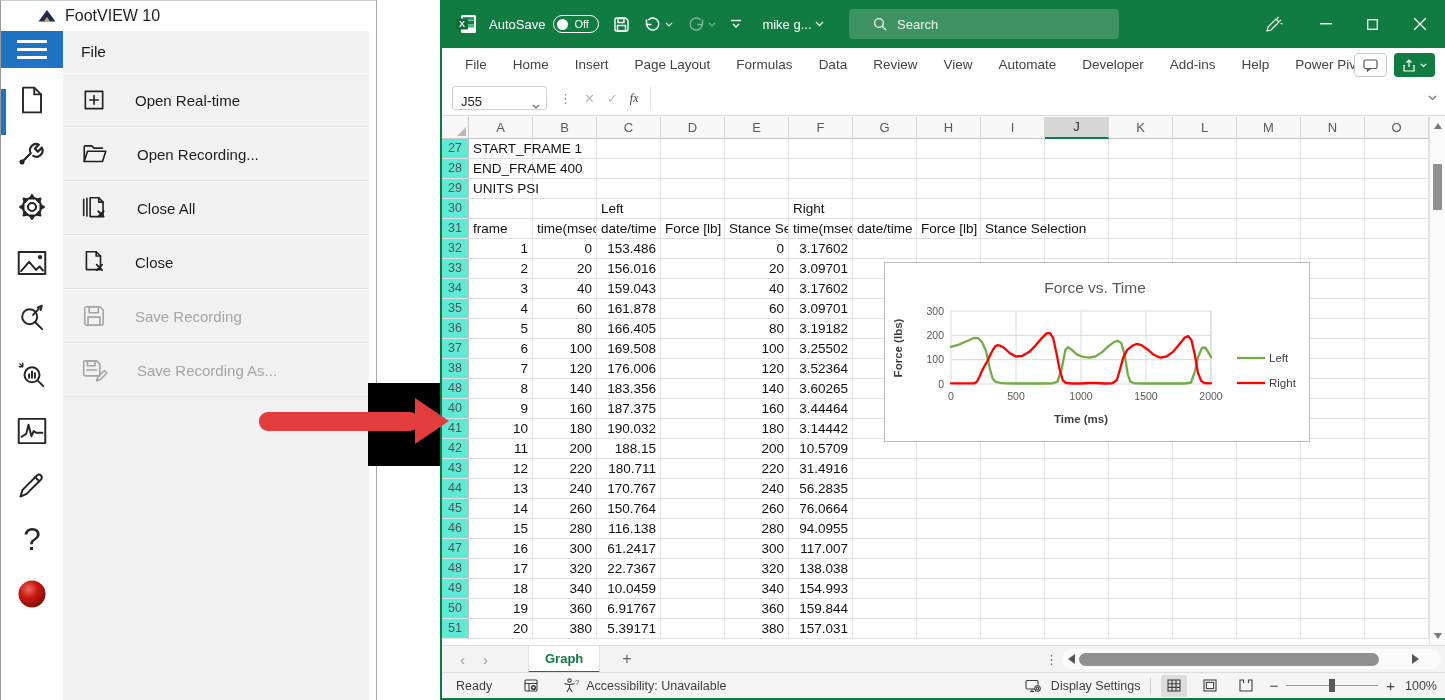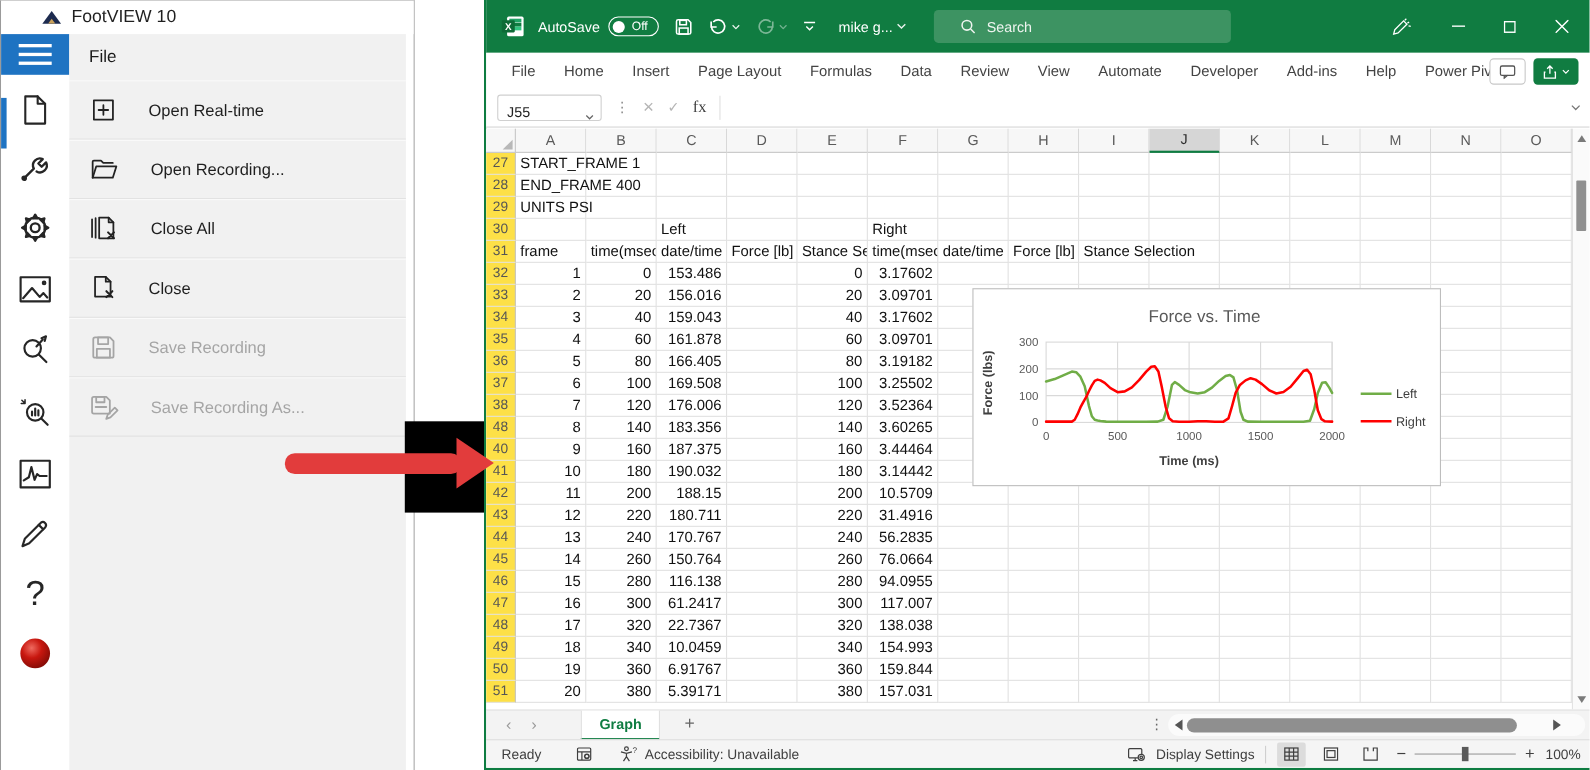--- a/index.html
+++ b/index.html
@@ -40,34 +40,34 @@
   #search-pill .ph { margin-left:10px; font-size:13px; color:#eef4ef; }
   .win-ctl { position:absolute; top:0; width:46px; height:48px; display:flex; align-items:center; justify-content:center; cursor:pointer; }
   #ribbon { position:absolute; left:0; top:48px; width:100%; height:33px; background:#fff; display:flex; align-items:center; padding-left:10px; }
   .rtab { font-size:13.5px; color:#444; padding:0 13px; line-height:33px; cursor:pointer; white-space:nowrap; }
   #comment-btn { position:absolute; left:912px; top:5px; width:33px; height:24px; border:1px solid #c8c8c8; border-radius:4px; background:#fff; display:flex; align-items:center; justify-content:center; cursor:pointer; }
   #share-btn { position:absolute; left:952px; top:5px; width:41px; height:24px; border-radius:4px; background:#107C41; display:flex; align-items:center; justify-content:center; gap:4px; cursor:pointer; }
   #fbar { position:absolute; left:0; top:81px; width:100%; height:35px; background:#fff; border-bottom:1px solid #d6d6d6; display:flex; align-items:center; }
   #name-box { margin-left:10px; width:95px; height:24px; border:1px solid #d0d0d0; border-radius:3px; display:flex; align-items:flex-end; font-size:13px; color:#222; padding-left:8px; cursor:pointer; }
   #name-box .nb-chev { margin-left:auto; margin-right:6px; color:#666; }
   .fb-glyph { color:#b5b5b5; font-size:13px; margin-left:12px; cursor:pointer; }
-  #fx { font-family:"Liberation Serif",serif; font-size:15px; color:#3d3d3d; margin-left:12px; cursor:pointer; }
+  #fx { font-family:"Liberation Serif",serif; font-style:italic; font-size:12px; color:#3d3d3d; margin-left:12px; cursor:pointer; }
   #fbar .divider { width:1px; height:22px; background:#e0e0e0; margin-left:12px; }
   #formula-input { flex:1; height:100%; cursor:text; }
   #fbar .end-chev { color:#777; margin-right:8px; cursor:pointer; }
 
   
   #grid { position:absolute; left:0; top:117px; width:987px; height:528px; background:#fff; }
   .hdr-row { display:flex; height:22px; }
   .corner { width:27px; height:22px; background:#f7f7f7; border-right:1px solid #c6c6c6; border-bottom:1px solid #c6c6c6; position:relative; cursor:pointer; }
   .corner:after { content:""; position:absolute; right:2px; bottom:2px; border-left:9px solid transparent; border-bottom:9px solid #b8b8b8; }
   .colhdr { width:64px; height:22px; background:#f7f7f7; border-right:1px solid #d8d8d8; border-bottom:1px solid #c6c6c6; font-size:13px; color:#5a5a5a; text-align:center; line-height:21px; cursor:pointer; }
   .colhdr.sel { background:#d6d6d6; border-bottom:2px solid #0e7c41; color:#2b2b2b; line-height:19px; }
   .grow { display:flex; height:20px; }
-  .rowhdr { width:27px; height:20px; background:#fde047; border-right:1px solid #c6c6c6; border-bottom:1px solid #e3e3e3; font-size:12.5px; color:#555; text-align:center; line-height:19px; cursor:pointer; }
+  .rowhdr { width:27px; height:20px; background:#5eead4; border-right:1px solid #c6c6c6; border-bottom:1px solid #e3e3e3; font-size:12.5px; color:#555; text-align:center; line-height:19px; cursor:pointer; }
   .cell { width:64px; height:20px; border-right:1px solid #e1e1e1; border-bottom:1px solid #e1e1e1; font-size:13.5px; color:#111; line-height:19px; white-space:nowrap; overflow:hidden; padding:0 4px; cursor:cell; }
   .cell.num { text-align:right; }
   .cell.spill { overflow:visible; position:relative; z-index:2; }
 
   
   #chart { position:absolute; left:442px; top:262px; width:426px; height:180px; background:#fff; border:1px solid #bdbdbd; z-index:5; cursor:move; }
 
   
   #vscroll { position:absolute; left:987px; top:117px; width:16px; height:528px; background:#fafafa; border-left:1px solid #e3e3e3; }
   #vscroll .up { position:absolute; left:4px; top:6px; border-left:4px solid transparent; border-right:4px solid transparent; border-bottom:6px solid #7a7a7a; }

